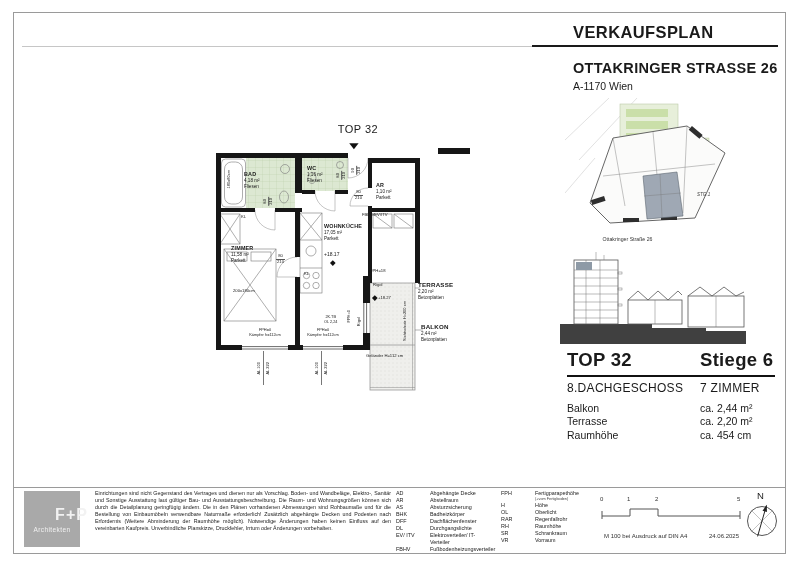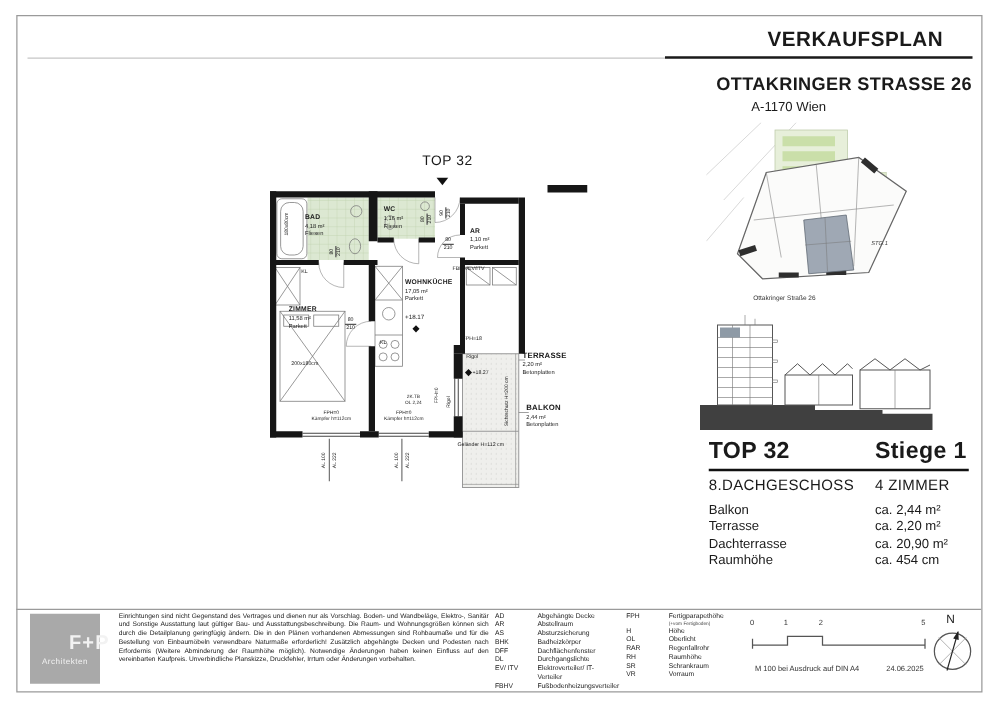--- a/index.html
+++ b/index.html
@@ -8,23 +8,23 @@
   .abs{position:absolute;}
   
   #frame{left:13px;top:12px;width:771px;height:540px;border:1px solid #9a9a9a;}
   #footer-sep{left:13px;top:487px;width:772px;height:1px;background:#9a9a9a;}
   
   #brand{left:36px;top:20px;display:flex;align-items:center;gap:9px;}
   #brand-text{font-family:"Liberation Serif",serif;font-weight:700;font-size:15px;
               letter-spacing:5px;color:#47586b;}
   #rule-left{left:22px;top:46px;width:510px;height:1px;background:#c6c6c6;}
   #rule-right{left:532px;top:45px;width:246px;height:2px;background:#1a1a1a;}
-  #doc-title{left:573px;top:23px;font-size:16.5px;font-weight:700;letter-spacing:.4px;margin-left:41px;}
+  #doc-title{left:573px;top:23px;font-size:16.5px;font-weight:700;letter-spacing:.4px;}
   #addr1{left:573px;top:60px;font-size:14.5px;font-weight:700;letter-spacing:.3px;}
-  #addr2{left:573px;top:80px;font-size:10.5px;margin-left:28px;}
+  #addr2{left:573px;top:80px;font-size:10.5px;}
   
   #plan{left:200px;top:118px;width:270px;height:285px;}
   #plan svg{position:absolute;left:0;top:0;}
   .plbl{position:absolute;color:#1a1a1a;white-space:nowrap;}
   #plan-title{left:118px;top:5px;width:80px;text-align:center;font-size:11px;letter-spacing:.5px;}
   #entrance{left:149px;top:22px;font-size:10px;transform:scaleX(1.6);color:#111;}
   .room{display:flex;flex-direction:column;font-size:4.6px;line-height:1.3;}
   .room b{font-size:5.4px;letter-spacing:.2px;}
   .room.big b{font-size:6.2px;}
   .t4{font-size:4.2px;} .t35{font-size:3.6px;} .t5{font-size:5px;}
@@ -349,30 +349,29 @@
       <rect x="132" y="48" width="56" height="31" fill="#ffffff" stroke="#555" stroke-width="0.8"></rect>
       <polyline points="132,48 144,39 156,48 168,39 180,48 188,44" fill="none" stroke="#555" stroke-width="0.8"></polyline>
       <line x1="99" y1="52" x2="99" y2="76" stroke="#777" stroke-width="0.5"></line>
       <line x1="160" y1="48" x2="160" y2="79" stroke="#777" stroke-width="0.5"></line>
     </svg>
   </div>
 
   <div class="abs" id="info">
     <div id="info-head" style="position:relative">
       <span>TOP 32</span>
-      <span class="stg1">Stiege 1</span>
+      <span class="stg1">Stiege 6</span>
     </div>
     <div id="info-sub">
       <span>8.DACHGESCHOSS</span>
-      <span class="rm">4 ZIMMER</span>
+      <span class="rm">7 ZIMMER</span>
     </div>
     <div id="info-rows">
       <div class="irow"><span>Balkon</span><span class="val">ca. 2,44 m²</span></div>
       <div class="irow"><span>Terrasse</span><span class="val">ca. 2,20 m²</span></div>
-      <div class="irow"><span>Dachterrasse</span><span class="val">ca. 20,90 m²</span></div>
       <div class="irow"><span>Raumhöhe</span><span class="val">ca. 454 cm</span></div>
     </div>
   </div>
 
   <div class="abs" id="fp-logo">
     <span class="l1">F+P</span>
     <span class="l2">Architekten</span>
   </div>
   <div class="abs" id="disclaimer">Einrichtungen sind nicht Gegenstand des Vertrages und dienen nur als Vorschlag. Boden- und Wandbeläge, Elektro-, Sanitär und Sonstige Ausstattung laut gültiger Bau- und Ausstattungsbeschreibung. Die Raum- und Wohnungsgrößen können sich durch die Detailplanung geringfügig ändern. Die in den Plänen vorhandenen Abmessungen sind Rohbaumaße und für die Bestellung von Einbaumöbeln verwendbare Naturmaße erforderlich! Zusätzlich abgehängte Decken und Podesten nach Erfordernis (Weitere Abminderung der Raumhöhe möglich). Notwendige Änderungen haben keinen Einfluss auf den vereinbarten Kaufpreis. Unverbindliche Planskizze, Druckfehler, Irrtum oder Änderungen vorbehalten.</div>
 

